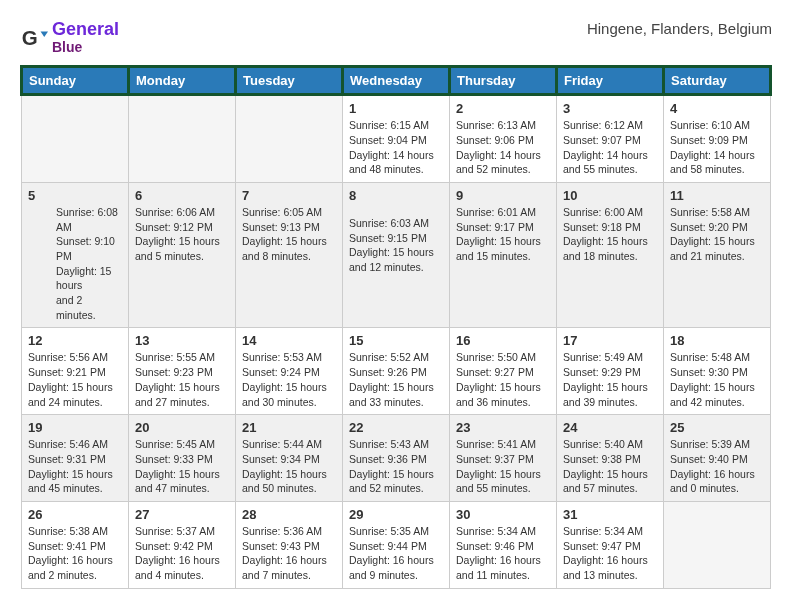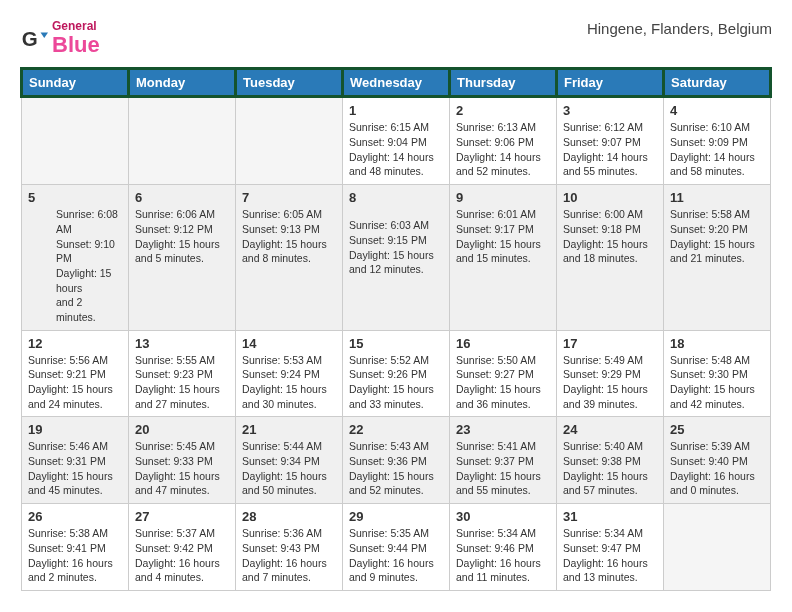--- a/index.html
+++ b/index.html
@@ -20,28 +20,28 @@
       display: flex;
       align-items: center;
       gap: 4px;
     }
     .logo-text {
       display: flex;
       flex-direction: column;
       line-height: 1.1;
     }
     .logo-general {
-      font-size: 12px;
-      font-weight: bold;
-      color: #be185d;
+      font-size: 18px;
+      font-weight: bold;
+      color: #6d28d9;
     }
     .logo-blue {
-      font-size: 22px;
-      font-weight: bold;
-      color: #ec4899;
+      font-size: 14px;
+      font-weight: bold;
+      color: #701a75;
     }
     .logo-icon {
       width: 28px;
       height: 28px;
     }
     .title-area {
       text-align: right;
     }
     .month-year {
       font-size: 38px;

